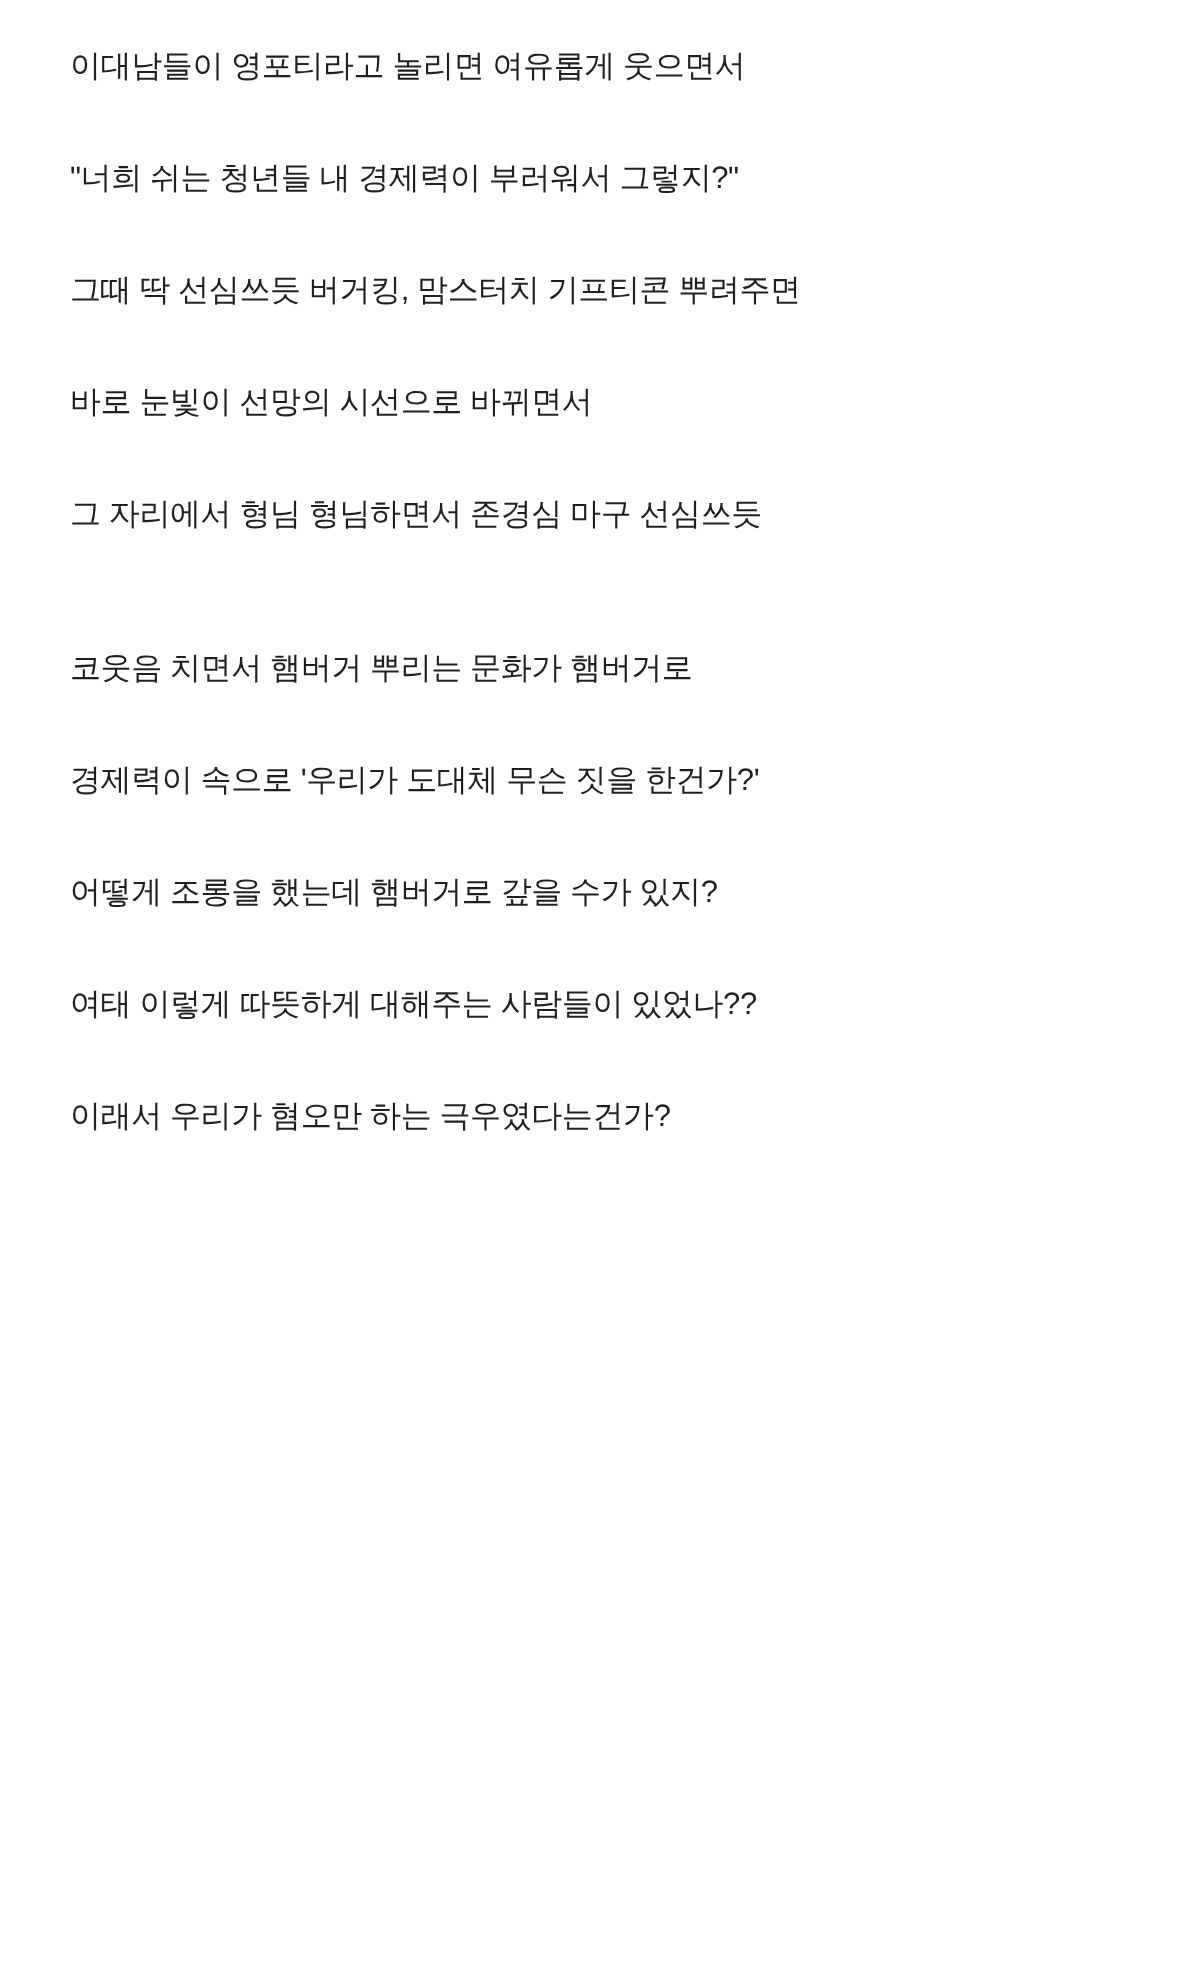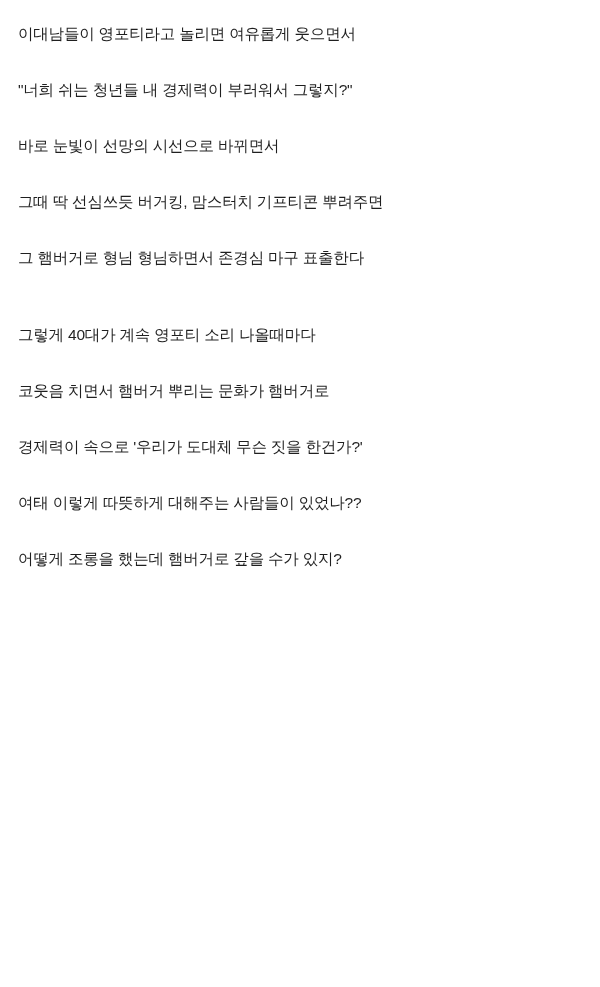--- a/index.html
+++ b/index.html
@@ -13,21 +13,21 @@
     font-family: "Liberation Sans", sans-serif;
     color: #1b1b1b;
     overflow: hidden;
   }
   .page {
     position: relative;
     width: 600px;
     height: 987px;
     background: #ffffff;
     box-sizing: border-box;
-    padding: 24px 18px 0 18px;
+    padding: 24px 18px 0 35px;
   }
   .line {
     font-size: 15.5px;
     line-height: 19px;
     letter-spacing: -0.2px;
     color: #1f1f1f;
     white-space: pre-wrap;
     word-break: keep-all;
   }
   
@@ -44,22 +44,22 @@
     margin-bottom: 0;
   }
 </style>
 </head>
 <body>
 
 <div class="page">
 
   <p class="line para">이대남들이 영포티라고 놀리면 여유롭게 웃으면서</p>
   <p class="line para">"너희 쉬는 청년들 내 경제력이 부러워서 그렇지?"</p>
+  <p class="line para">그때 딱 선심쓰듯 버거킹, 맘스터치 기프티콘 뿌려주면</p>
   <p class="line para">바로 눈빛이 선망의 시선으로 바뀌면서</p>
-  <p class="line para">그때 딱 선심쓰듯 버거킹, 맘스터치 기프티콘 뿌려주면</p>
-  <p class="line para gap-big">그 햄버거로 형님 형님하면서 존경심 마구 표출한다</p>
-  <p class="line para">그렇게 40대가 계속 영포티 소리 나올때마다</p>
+  <p class="line para gap-big">그 자리에서 형님 형님하면서 존경심 마구 선심쓰듯</p>
   <p class="line para">코웃음 치면서 햄버거 뿌리는 문화가 햄버거로</p>
   <p class="line para">경제력이 속으로 '우리가 도대체 무슨 짓을 한건가?'</p>
+  <p class="line para">어떻게 조롱을 했는데 햄버거로 갚을 수가 있지?</p>
   <p class="line para">여태 이렇게 따뜻하게 대해주는 사람들이 있었나??</p>
-  <p class="line para">어떻게 조롱을 했는데 햄버거로 갚을 수가 있지?</p>
+  <p class="line para gap-last">이래서 우리가 혐오만 하는 극우였다는건가?</p>
 
 </div>
 
 </body></html>

